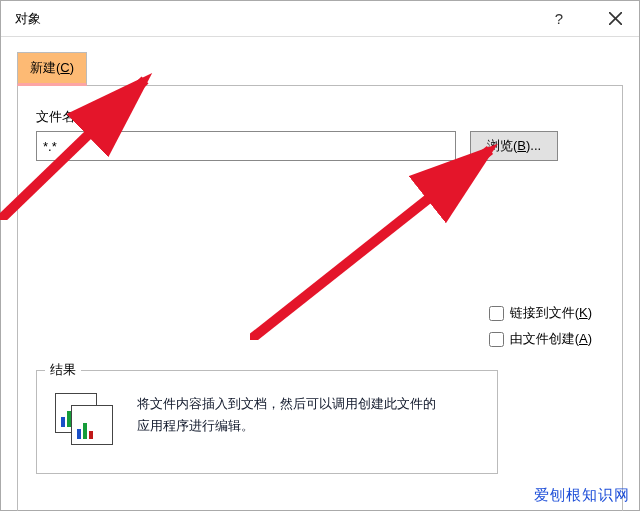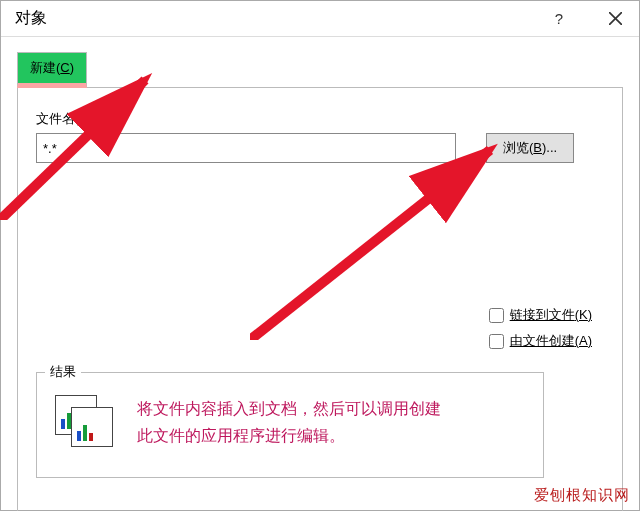--- a/index.html
+++ b/index.html
@@ -21,21 +21,21 @@
     .titlebar {
       height: 36px;
       background: #fff;
       border-bottom: 1px solid #ddd;
       display: flex;
       align-items: center;
       padding: 0 8px 0 14px;
       justify-content: space-between;
     }
     .titlebar-title {
-      font-size: 16px;
+      font-size: 13px;
       color: #000;
     }
     .titlebar-controls {
       display: flex;
       align-items: center;
       gap: 24px;
     }
     .titlebar-help, .titlebar-close {
       width: 32px;
       height: 28px;
@@ -60,22 +60,22 @@
       padding: 6px 12px 6px 12px;
       border: 1px solid #bbb;
       background: #fff;
       font-size: 13px;
       cursor: pointer;
       position: relative;
       top: 1px;
       z-index: 1;
     }
     .tab.inactive {
-      border-bottom: 5px solid #fca5a5;
-      background: #22c55e;
+      border-bottom: 3px solid #fca5a5;
+      background: #fdba74;
     }
     .tab.active {
       border-bottom: 1px solid #fff;
       background: #fff;
       border-right: 1px solid #999;
       outline: 1px dotted #888;
       outline-offset: -4px;
       border-top: 1px solid #999; border-left:1px solid #999;
     }
     .tab-content {
@@ -99,41 +99,39 @@
       font-size: 13px;
       background: #fff;
     }
     .browse-btn {
       height: 30px;
       padding: 0 16px;
       border: 1px solid #888;
       background: #e1e1e1;
       font-size: 13px;
       cursor: pointer;
-      margin-left: 16px;
     }
     .checkbox-group {
       position: absolute;
       right: 30px;
       top: 218px;
       display: flex;
       flex-direction: column;
       gap: 8px;
-      text-decoration: underline;
     }
     .checkbox-row { display: flex; align-items: center; gap: 6px; }
     .checkbox-row input[type=checkbox] {
       width: 15px; height: 15px;
     }
     .chk-label { font-size: 13px; }
     .result-group {
       position: absolute;
       left: 18px;
       top: 284px;
-      width: 508px;
+      width: 462px;
     }
     .fieldset {
       border: 1px solid #bbb;
       padding: 22px 18px 28px 18px;
       position: relative;
     }
     .fieldset-legend {
       position: absolute;
       top: -10px;
       left: 8px;
@@ -163,36 +161,36 @@
       position: absolute;
       bottom: 5px; left: 5px;
       width: 30px; height: 20px;
       display: flex; align-items: flex-end; gap: 2px;
     }
     .bar { width: 4px; }
     .b1 { height: 10px; background: #1a4fc7; }
     .b2 { height: 16px; background: #169c3a; }
     .b3 { height: 8px; background: #c01818; }
     .result-text {
-      font-size: 16px;
+      font-size: 13px;
       line-height: 1.7;
       max-width: 310px;
-      color: #be185d;
+      color: #0f172a;
     }
     
     .arrow {
       position: absolute;
       pointer-events: none;
     }
     .watermark {
       position: absolute;
       right: 10px;
       bottom: 6px;
       font-size: 15px;
-      color: #b91c1c;
+      color: #1d4ed8;
       font-weight: 500;
       letter-spacing: 1px;
     }
   </style>
 </head>
 <body>
 
 <div class="dialog">
   <div class="titlebar">
     <span class="titlebar-title">对象</span>

